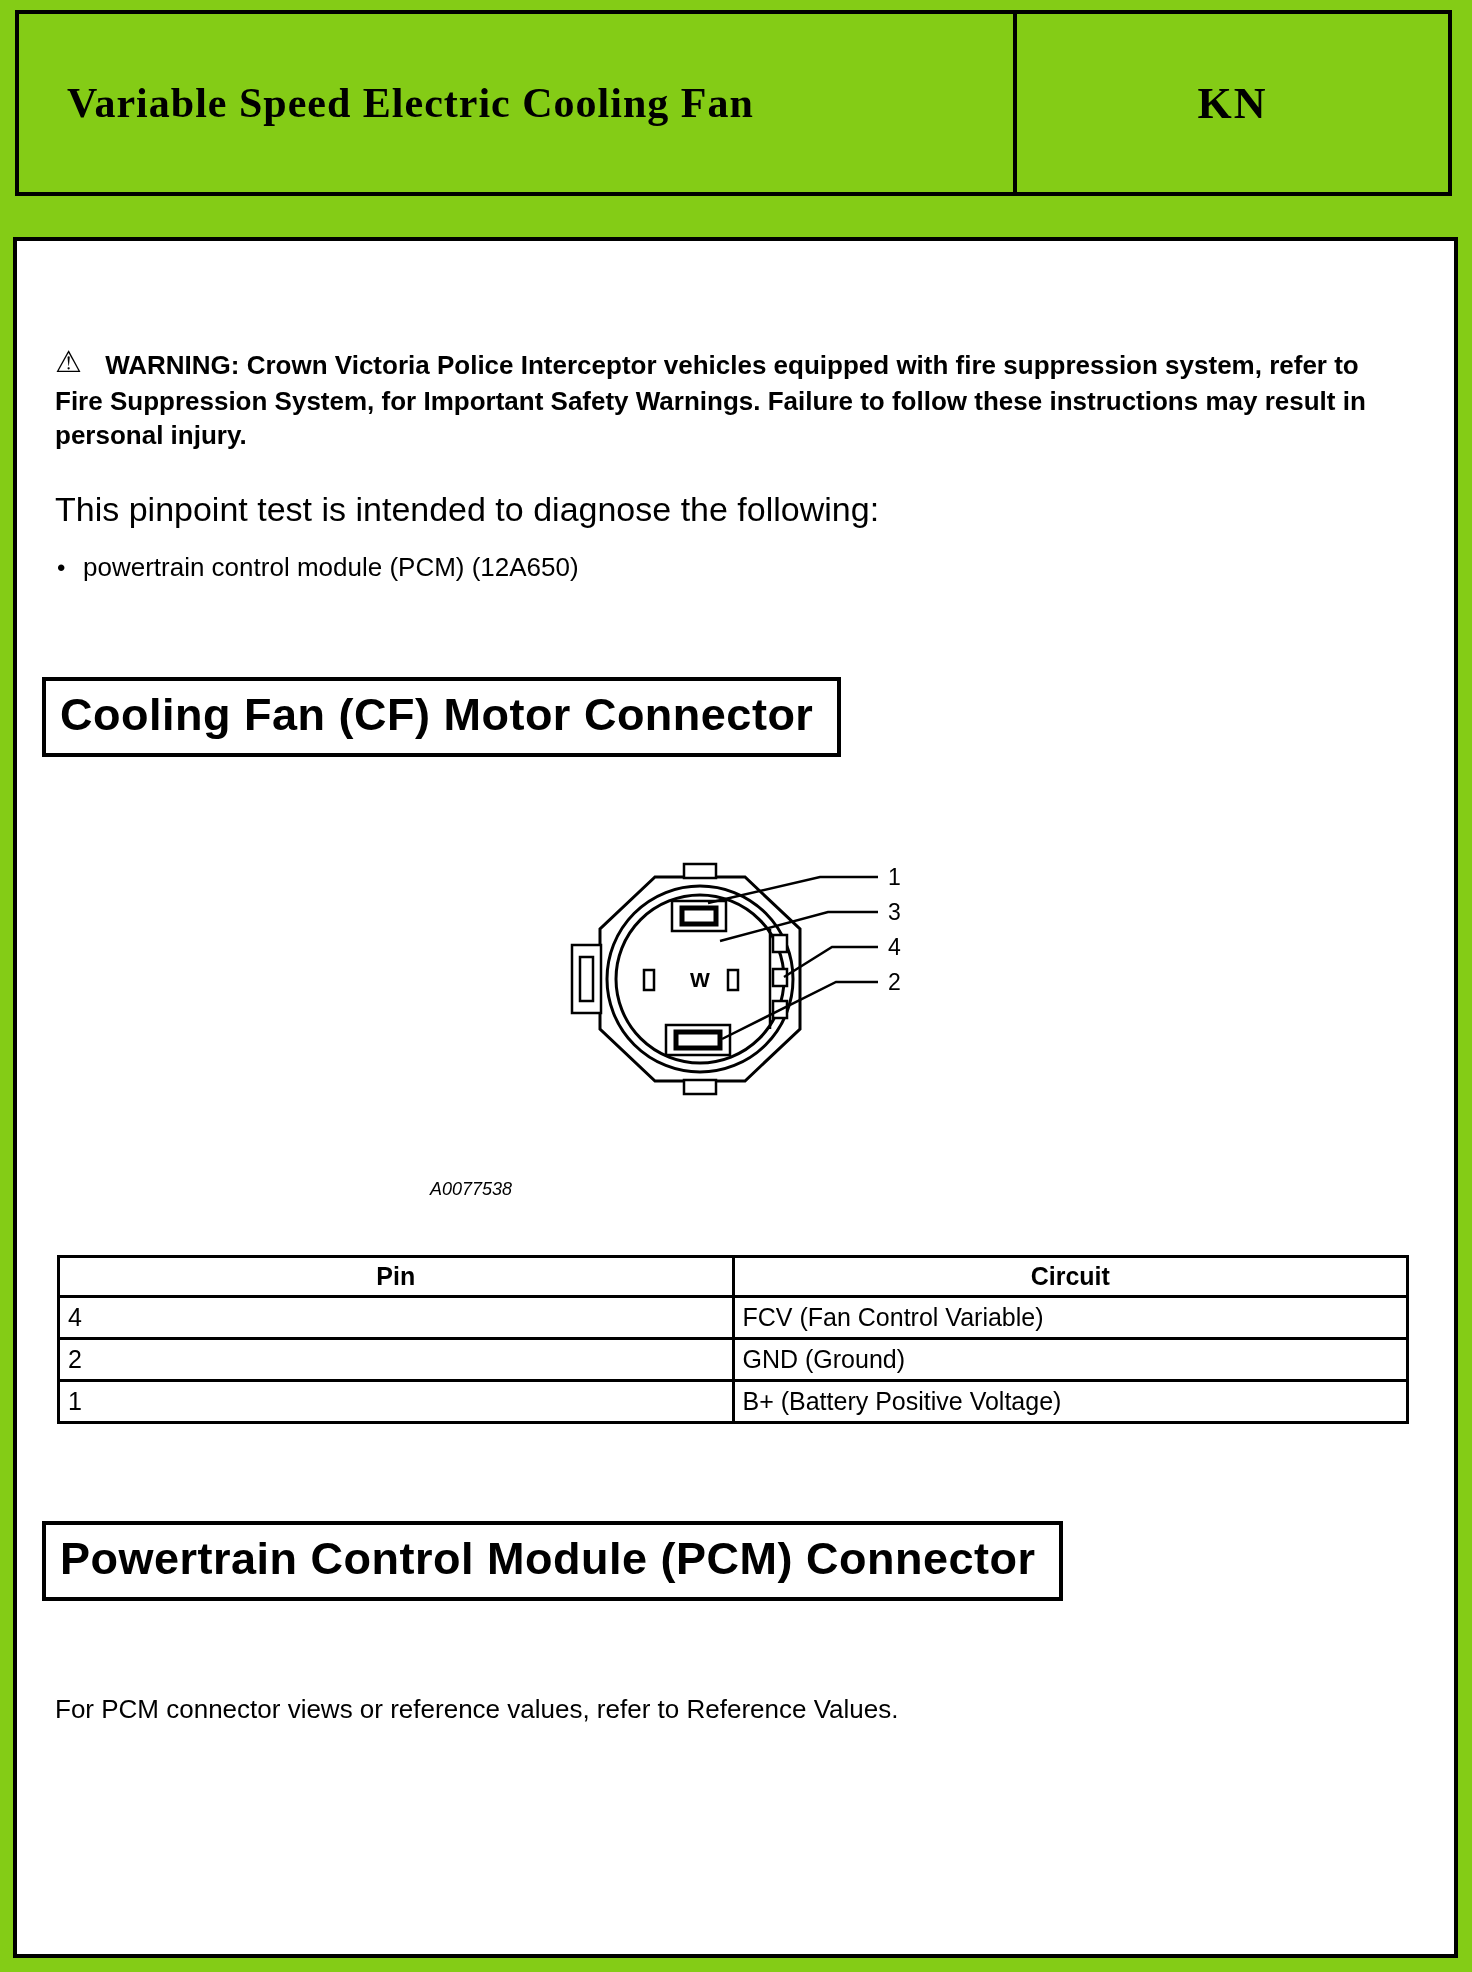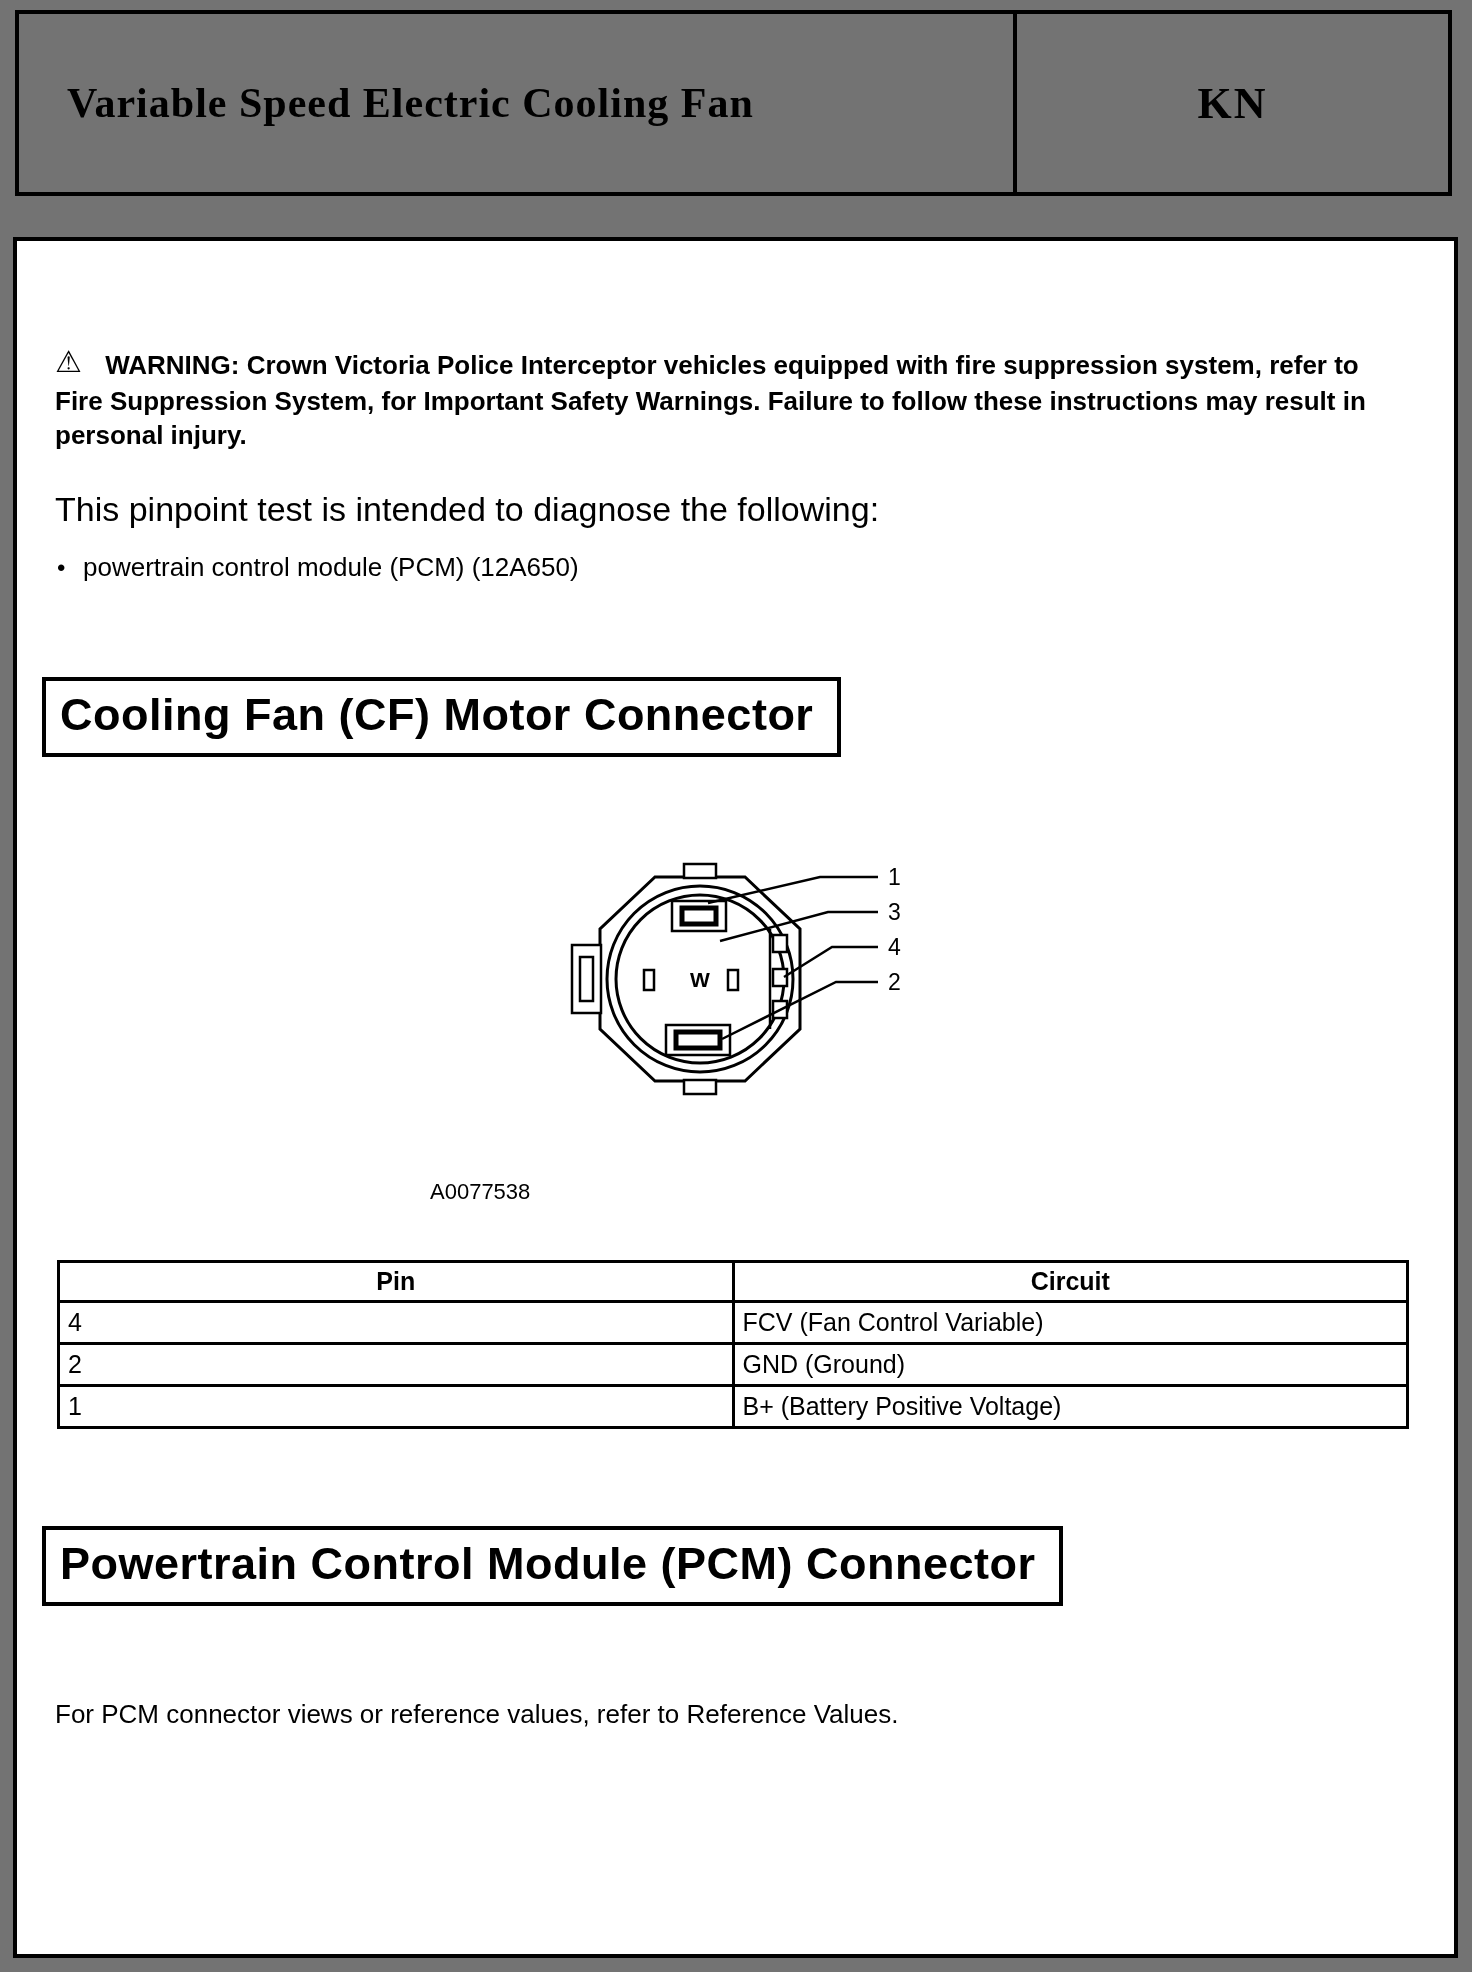--- a/index.html
+++ b/index.html
@@ -5,21 +5,21 @@
   * { margin: 0; padding: 0; box-sizing: border-box; }
   html, body { background: #ffffff; }
   body {
     font-family: "Liberation Sans", "DejaVu Sans", sans-serif;
     color: #000;
   }
   .page {
     position: relative;
     width: 1472px;
     height: 1972px;
-    background: #737373;
+    background: #84cc16;
     overflow: hidden;
   }
 
   
   .header-box {
     position: absolute;
     left: 15px; top: 10px;
     width: 1437px; height: 186px;
     border: 4px solid #000;
     display: flex;
@@ -105,21 +105,22 @@
     position: relative;
     height: 282px;
     margin-top: 92px;
   }
   .diagram-wrap svg {
     position: absolute;
     left: 553px; top: 0;
   }
   .figure-id {
     margin: 48px 0 0 413px;
-    font-size: 22px;
+    font-size: 18px;
+    font-style: italic;
   }
 
   
   table.pin-table {
     width: 1352px;
     margin: 55px 0 0 40px;
     border-collapse: collapse;
     font-size: 25px;
   }
   table.pin-table th, table.pin-table td {

